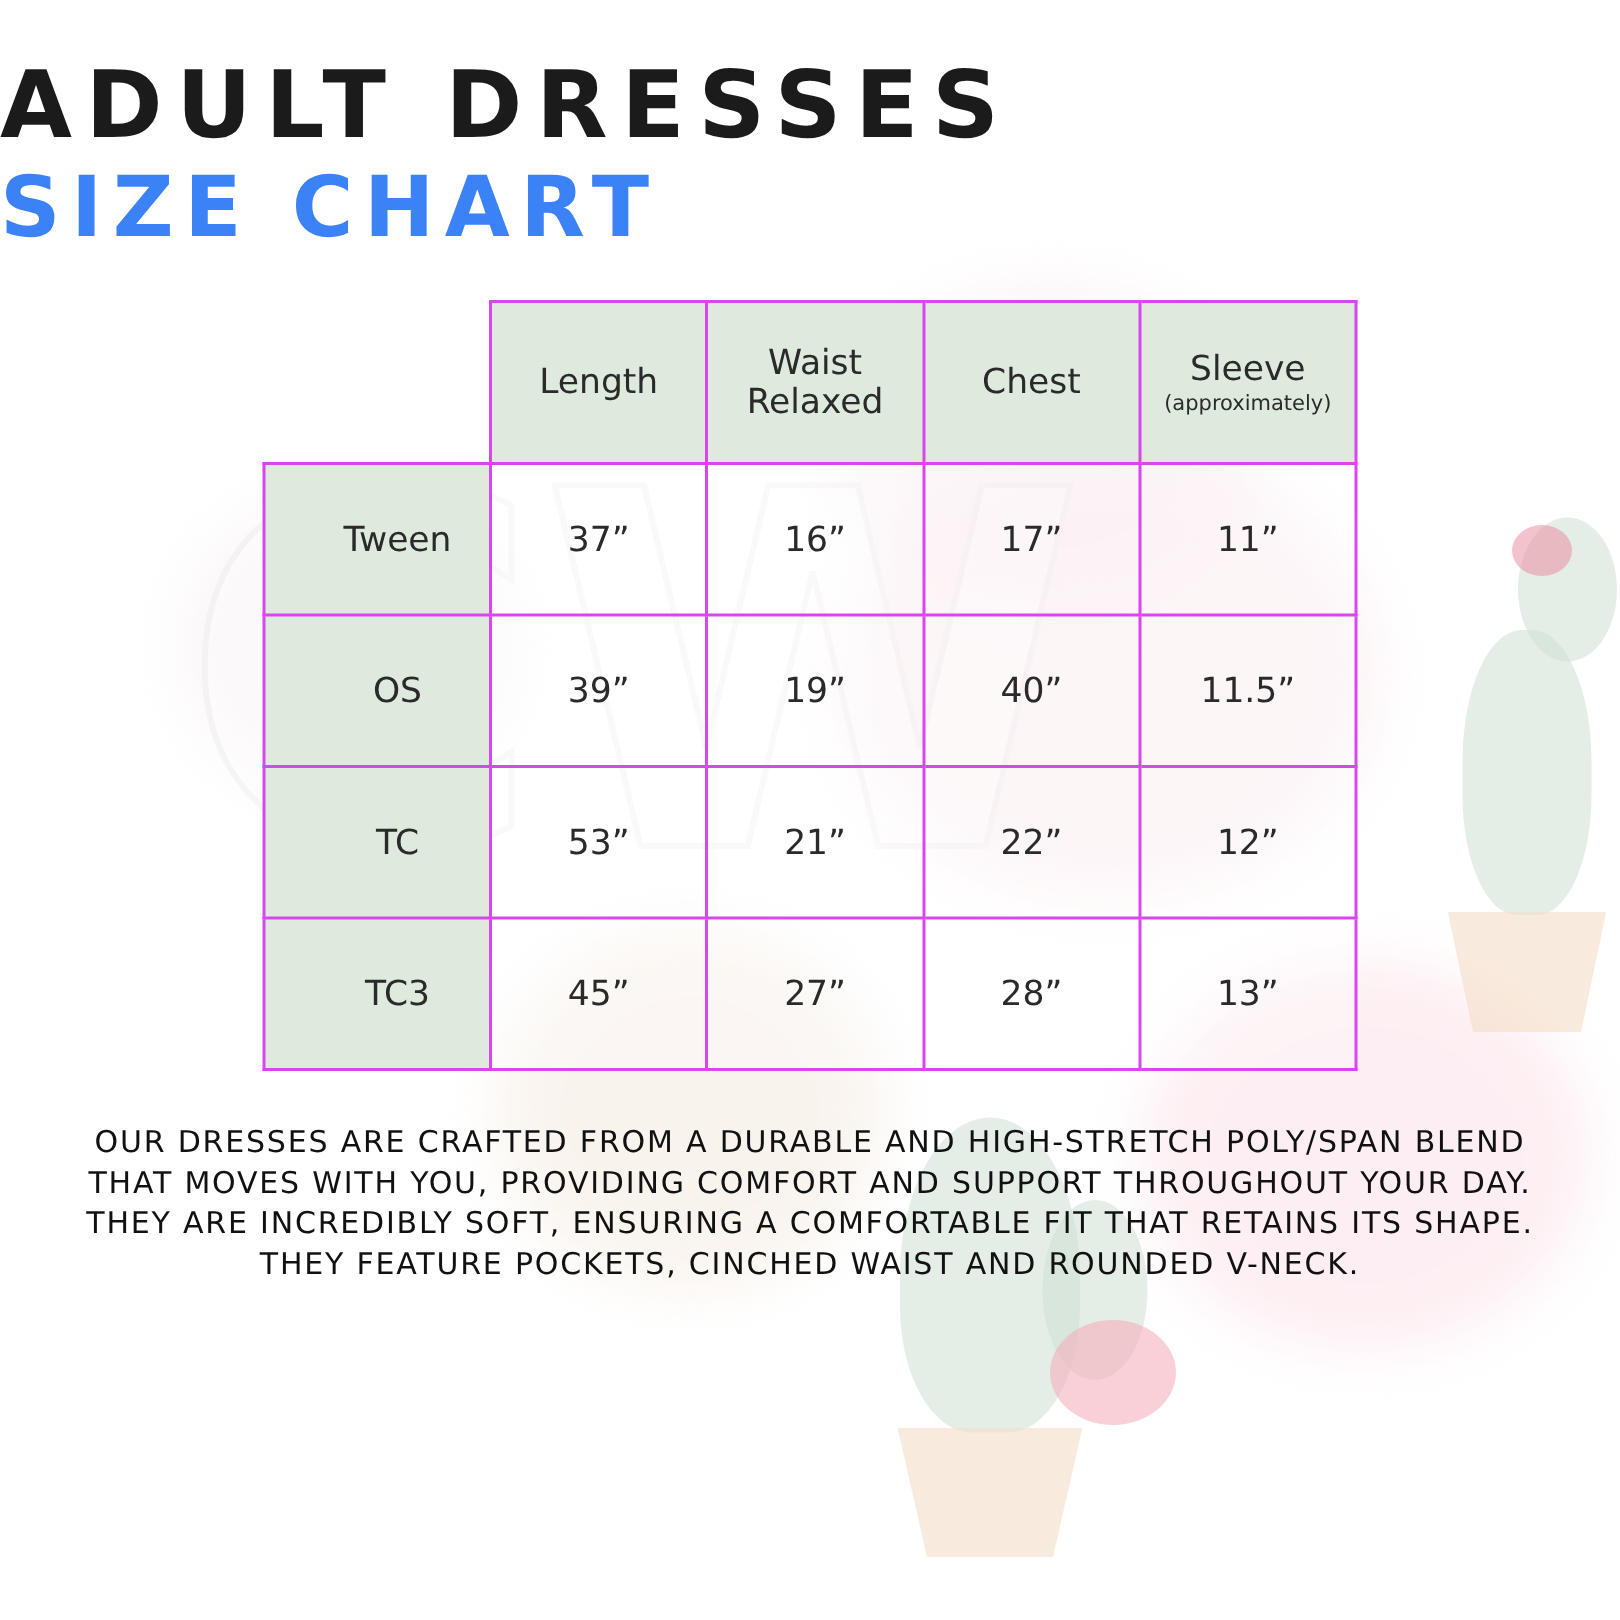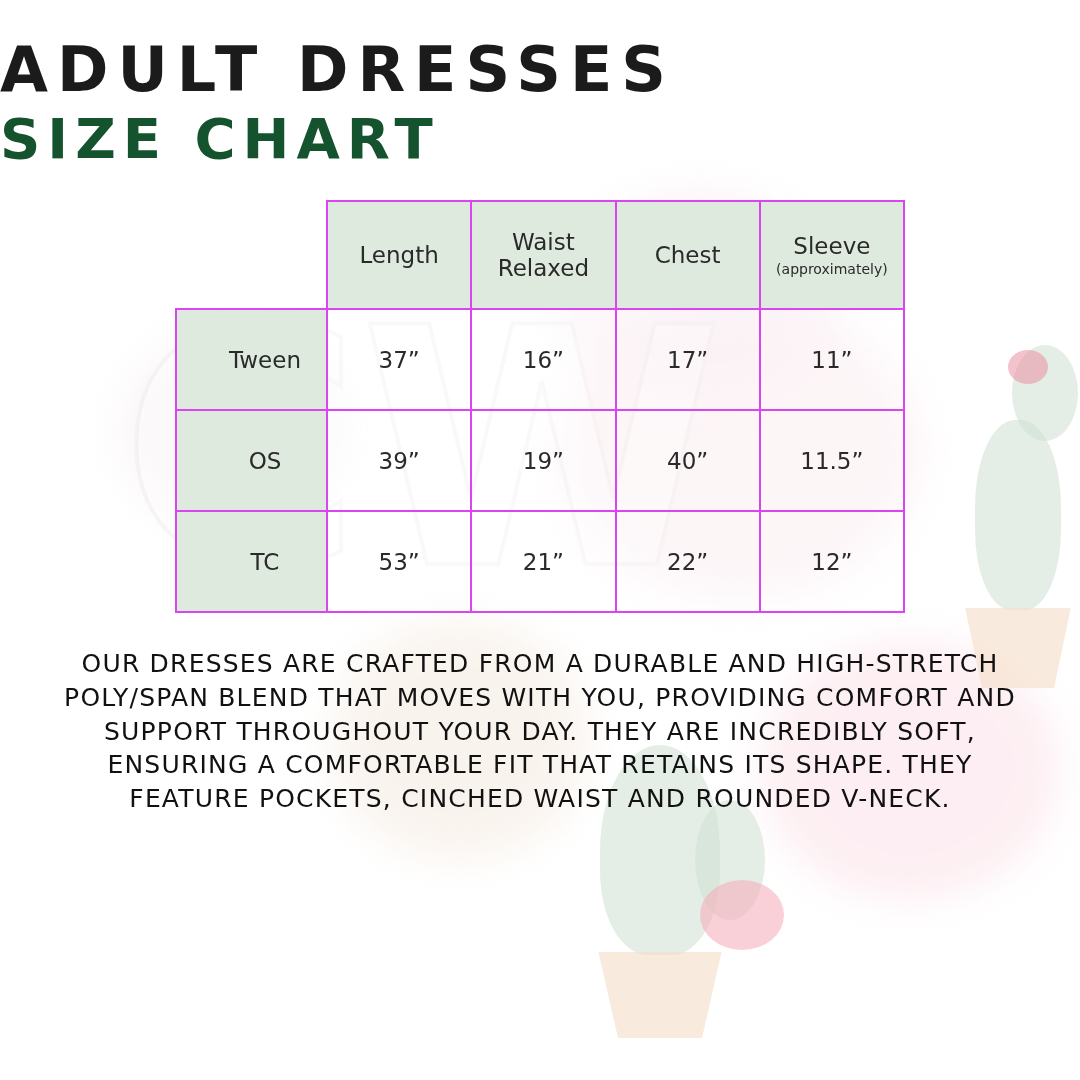--- a/index.html
+++ b/index.html
@@ -92,21 +92,21 @@
     letter-spacing: 9px;
     font-weight: bold;
     color: #1b1b1b;
     line-height: 1.1;
   }
   .title-line2 {
     font-family: "DejaVu Sans", sans-serif;
     font-size: 56px;
     letter-spacing: 7px;
     font-weight: bold;
-    color: #14532d;
+    color: #3b82f6;
     line-height: 1.25;
   }
 
   
   .table-wrap {
     position: relative;
     margin: 26px auto 0 auto;
     width: 730px;
   }
   table.size-chart {
@@ -154,21 +154,21 @@
     margin-left: 40px;
   }
 
   
   .footer-text {
     position: relative;
     margin: 34px auto 0 auto;
     width: 980px;
     text-align: center;
     font-family: "DejaVu Sans", sans-serif;
-    font-size: 25px;
+    font-size: 20px;
     letter-spacing: 1.2px;
     line-height: 1.35;
     color: #111111;
     text-transform: uppercase;
   }
 </style>
 </head>
 <body>
 
 <div class="bg-art">
@@ -231,17 +231,24 @@
         <td>40”</td>
         <td>11.5”</td>
       </tr>
       <tr>
         <th class="row-label">TC</th>
         <td>53”</td>
         <td>21”</td>
         <td>22”</td>
         <td>12”</td>
       </tr>
+      <tr>
+        <th class="row-label">TC3</th>
+        <td>45”</td>
+        <td>27”</td>
+        <td>28”</td>
+        <td>13”</td>
+      </tr>
     </tbody>
   </table>
 </div>
 
 <div class="footer-text">OUR DRESSES ARE CRAFTED FROM A DURABLE AND HIGH-STRETCH POLY/SPAN BLEND THAT MOVES WITH YOU, PROVIDING COMFORT AND SUPPORT THROUGHOUT YOUR DAY. THEY ARE INCREDIBLY SOFT, ENSURING A COMFORTABLE FIT THAT RETAINS ITS SHAPE. THEY FEATURE POCKETS, CINCHED WAIST AND ROUNDED V-NECK.</div>
 
 </body></html>

